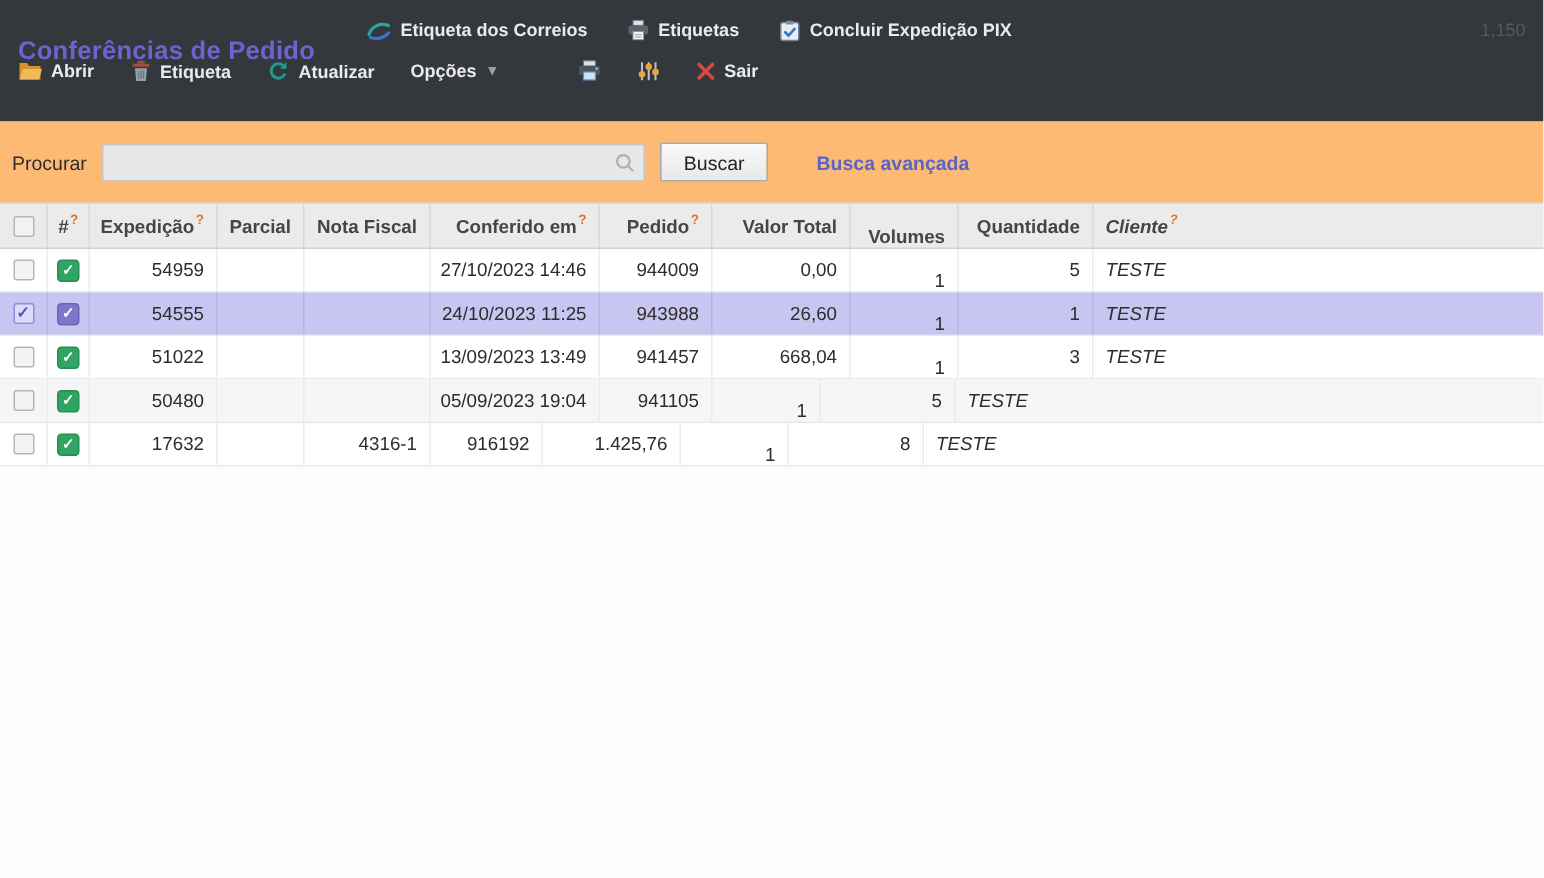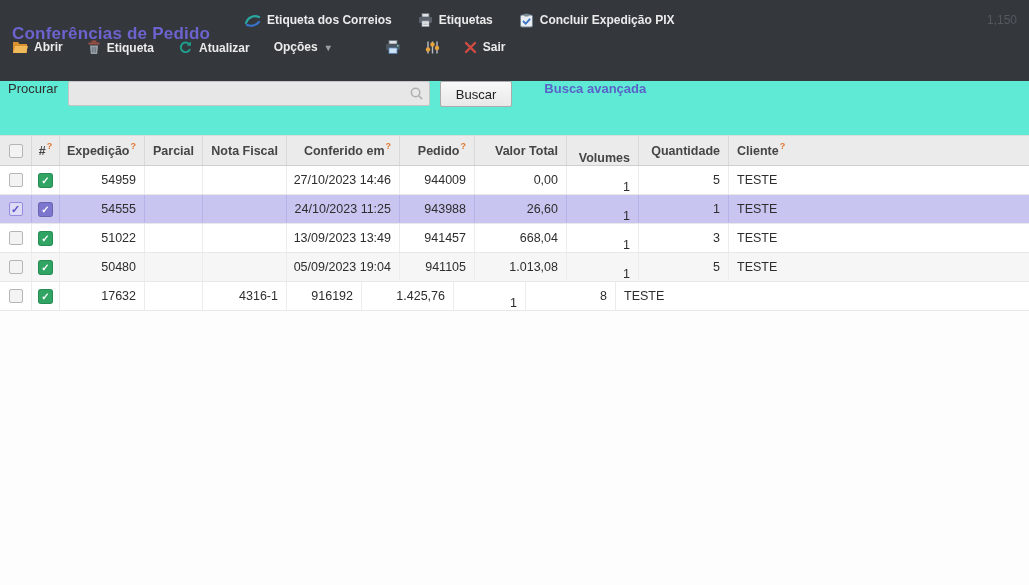--- a/index.html
+++ b/index.html
@@ -14,21 +14,21 @@
   .tb-btn { display:flex; align-items:center; gap:6px; background:none; border:none;
     color:#ebebeb; font-size:12px; font-weight:700; font-family:inherit; cursor:pointer; white-space:nowrap; }
   .counter { margin-left:auto; color:#55595f; font-size:12px; }
 
   .toolbar { height:41px; display:flex; align-items:flex-start; padding:0 12px; gap:24px; }
   .chevron { color:#9aa0a8; font-size:10px; margin-left:2px; }
   .icon-btn { background:none; border:none; cursor:pointer; display:flex; align-items:center; }
   .tool-gap { width:6px; }
 
   
-  .search-band { height:55px; background:#5eead4; display:flex; align-items:flex-start; padding:0 8px; border-bottom:1px solid #dcdcdc; }
+  .search-band { height:55px; background:#fdba74; display:flex; align-items:center; padding:0 8px; border-bottom:1px solid #dcdcdc; }
   .search-label { font-size:13px; color:#2f2f2f; margin-right:10px; }
   .search-box { position:relative; width:362px; height:25px; }
   .search-input { width:100%; height:100%; border:1px solid #c6c6c6; background:#e7e7e7; border-radius:2px;
     padding:0 26px 0 8px; font-size:13px; font-family:inherit; color:#333; outline:none; }
   .search-icon { position:absolute; right:6px; top:5px; opacity:.6; }
   .buscar-btn { height:26px; padding:0 15px; margin-left:10px; border:1px solid #ababab;
     background:linear-gradient(#f9f9f9,#e8e8e8); font-size:13px; color:#222; font-family:inherit;
     border-radius:2px; cursor:pointer; }
   .advanced-link { color:#5a64c8; font-weight:700; font-size:13px; margin-left:32px; text-decoration:none; cursor:pointer; }
 
@@ -48,21 +48,21 @@
   .col-select       { width:32px;  justify-content:center; padding:0 4px; }
   .col-status       { width:28px;  justify-content:center; padding:0 3px; }
   .col-expedicao    { width:85px;  justify-content:flex-end; }
   .col-parcial      { width:58px; }
   .col-nota_fiscal  { width:84px;  justify-content:flex-end; }
   .col-conferido_em { width:113px; justify-content:flex-end; }
   .col-pedido       { width:75px;  justify-content:flex-end; }
   .col-valor_total  { width:92px;  justify-content:flex-end; }
   .col-volumes      { width:72px;  justify-content:flex-end;align-items:flex-end; }
   .col-quantidade   { width:90px;  justify-content:flex-end; }
-  .col-cliente      { flex:1 1 auto; border-right:none; }
+  .col-cliente      { flex:1 1 auto; border-right:none;font-style:italic; }
   .th.col-expedicao,.th.col-nota_fiscal,.th.col-conferido_em,.th.col-pedido,
   .th.col-valor_total,.th.col-volumes,.th.col-quantidade { justify-content:flex-end; }
 
   .checkbox { width:14px; height:14px; border:1px solid #b5b5b5; background:#f3f3f3; border-radius:2px;
     display:flex; align-items:center; justify-content:center; font-size:11px; line-height:1;
     color:#5d55c4; font-weight:700; }
   .checkbox.checked { background:#dedbf8; border-color:#938ce0; }
   .status-icon { width:15px; height:15px; background:#2fa463; border-radius:3px; color:#fff;
     font-size:10px; font-weight:700; display:flex; align-items:center; justify-content:center;
     box-shadow:inset 0 0 0 1px rgba(0,0,0,.15); }
@@ -275,21 +275,20 @@
           <span class="checkbox"></span>
         </div>
         <div class="td col-status">
           <span class="status-icon">✓</span>
         </div>
         <div class="td col-expedicao">50480</div>
         <div class="td col-parcial"></div>
         <div class="td col-nota_fiscal"></div>
         <div class="td col-conferido_em">05/09/2023 19:04</div>
         <div class="td col-pedido">941105</div>
-        <div class="td col-valor_total">1.013,08</div>
         <div class="td col-volumes">1</div>
         <div class="td col-quantidade">5</div>
         <div class="td col-cliente">TESTE</div>
       </div>
       <div class="tr">
         <div class="td col-select">
           <span class="checkbox"></span>
         </div>
         <div class="td col-status">
           <span class="status-icon">✓</span>

